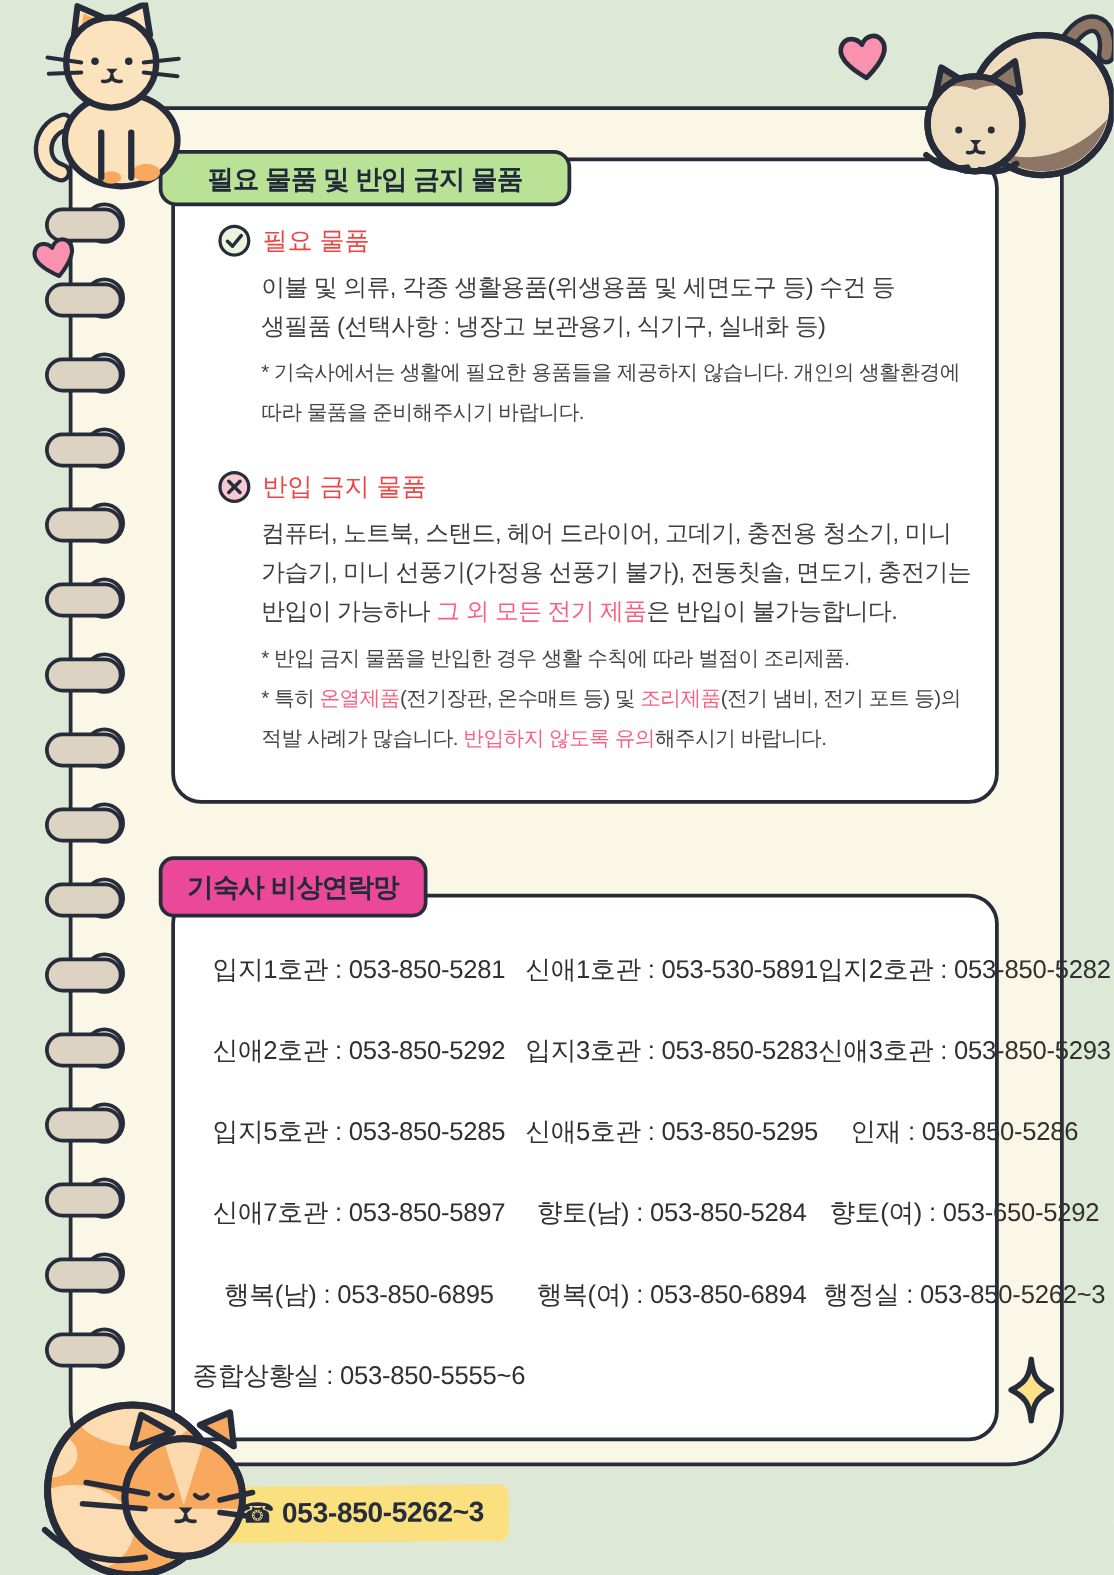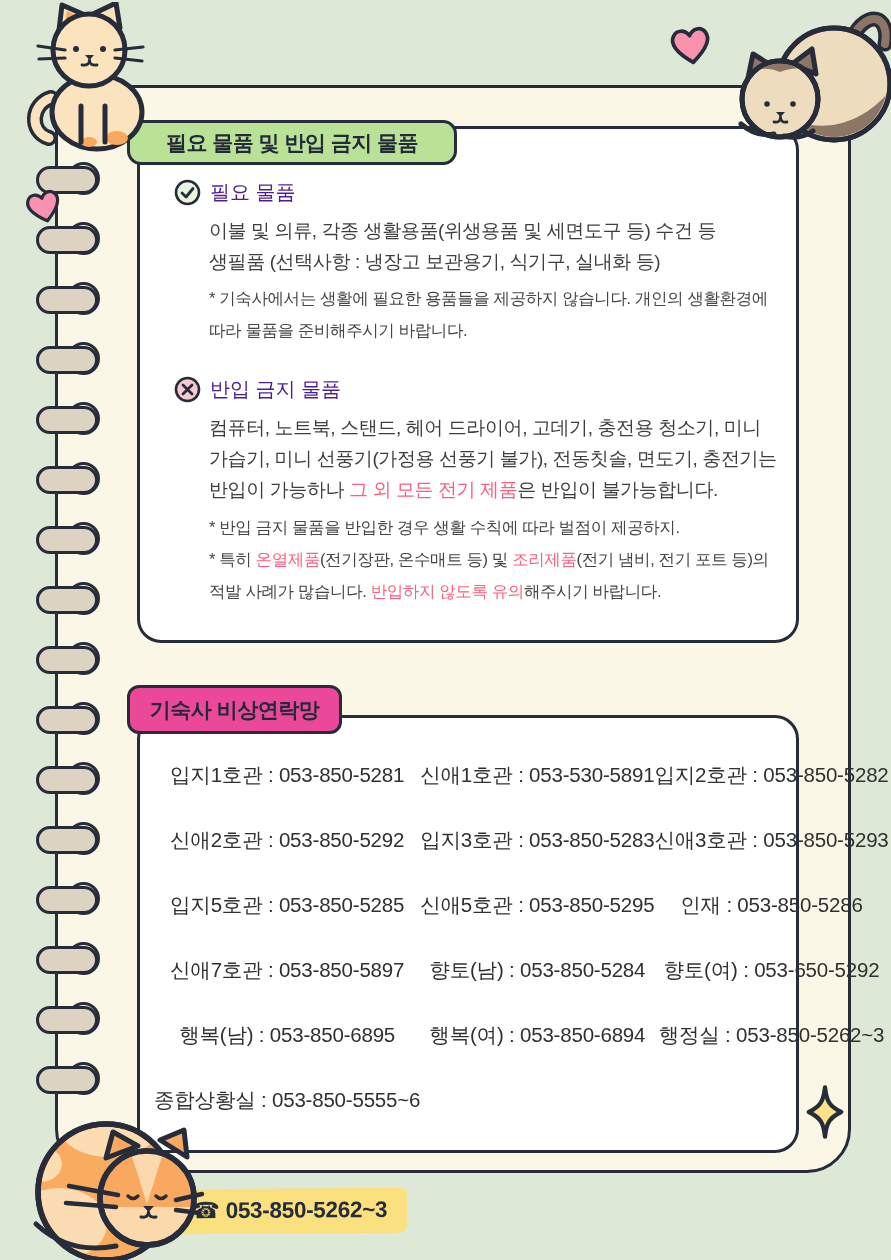--- a/index.html
+++ b/index.html
@@ -47,21 +47,21 @@
   
   .badge {
     position:absolute; display:flex; align-items:center; justify-content:center;
     border:3.5px solid #272c3a; font-weight:bold; color:#222a3a;
     z-index:4; letter-spacing:-0.5px;
   }
   #badge-items   { left:127px; top:120px; width:330px; height:45px; background:#b9e297; border-radius:14px; font-size:21px; }
   #badge-contacts{ left:127px; top:685px; width:215px; height:49px; background:#ec4899; border-radius:12px; font-size:21px; }
 
   
-  .section-head { display:flex; align-items:flex-start; gap:9px; font-size:20px; font-weight:500; color:#4c1d95; margin-bottom:9px; }
+  .section-head { display:flex; align-items:flex-start; gap:9px; font-size:20px; font-weight:500; color:#ef4444; margin-bottom:9px; }
   .icon-circle svg { display:block; }
   .body-text { margin-left:35px; width:572px; font-size:19px; line-height:31px; color:#3e3e3e; letter-spacing:-0.4px; }
   .note-text { margin-left:35px; width:578px; font-size:16.5px; line-height:32px; color:#454545; letter-spacing:-0.4px; margin-top:5px; }
   .section-gap { height:30px; }
   .em { color:#fb5f80; }
 
   
   .contact-cell { font-size:20.5px; color:#303030; letter-spacing:-0.2px; white-space:nowrap; }
 
   
@@ -174,21 +174,21 @@
   <div class="section-head">
     <span class="icon-circle">
       <svg width="27" height="27" viewBox="0 0 27 27">
         <circle cx="13.5" cy="13.5" r="11.5" fill="#f8c9d0" stroke="#272c3a" stroke-width="2.6"></circle>
         <path d="M9 9 L18 18 M18 9 L9 18" fill="none" stroke="#272c3a" stroke-width="2.8" stroke-linecap="round"></path>
       </svg>
     </span>
     <span>반입 금지 물품</span>
   </div>
   <div class="body-text"><span>컴퓨터, 노트북, 스탠드, 헤어 드라이어, 고데기, 충전용 청소기,  미니 가습기, 미니 선풍기(가정용 선풍기 불가), 전동칫솔, 면도기, 충전기는 반입이 가능하나 </span><span class="em">그 외 모든 전기 제품</span><span>은 반입이 불가능합니다.</span></div>
-  <div class="note-text" style="margin-top:6px">* 반입 금지 물품을 반입한 경우 생활 수칙에 따라 벌점이 제공하지.</div>
+  <div class="note-text" style="margin-top:6px">* 반입 금지 물품을 반입한 경우 생활 수칙에 따라 벌점이 조리제품.</div>
   <div class="note-text" style="margin-top:0"><span>* 특히 </span><span class="em">온열제품</span><span>(전기장판, 온수매트 등) 및 </span><span class="em">조리제품</span><span>(전기 냄비, 전기 포트 등)의 적발 사례가 많습니다. </span><span class="em">반입하지 않도록 유의</span><span>해주시기 바랍니다.</span></div>
 </div>
 
 <div class="card" id="card-contacts">
     <div class="contact-cell">입지1호관 : 053-850-5281</div>
     <div class="contact-cell">신애1호관 : 053-530-5891</div>
     <div class="contact-cell">입지2호관 : 053-850-5282</div>
     <div class="contact-cell">신애2호관 : 053-850-5292</div>
     <div class="contact-cell">입지3호관 : 053-850-5283</div>
     <div class="contact-cell">신애3호관 : 053-850-5293</div>

